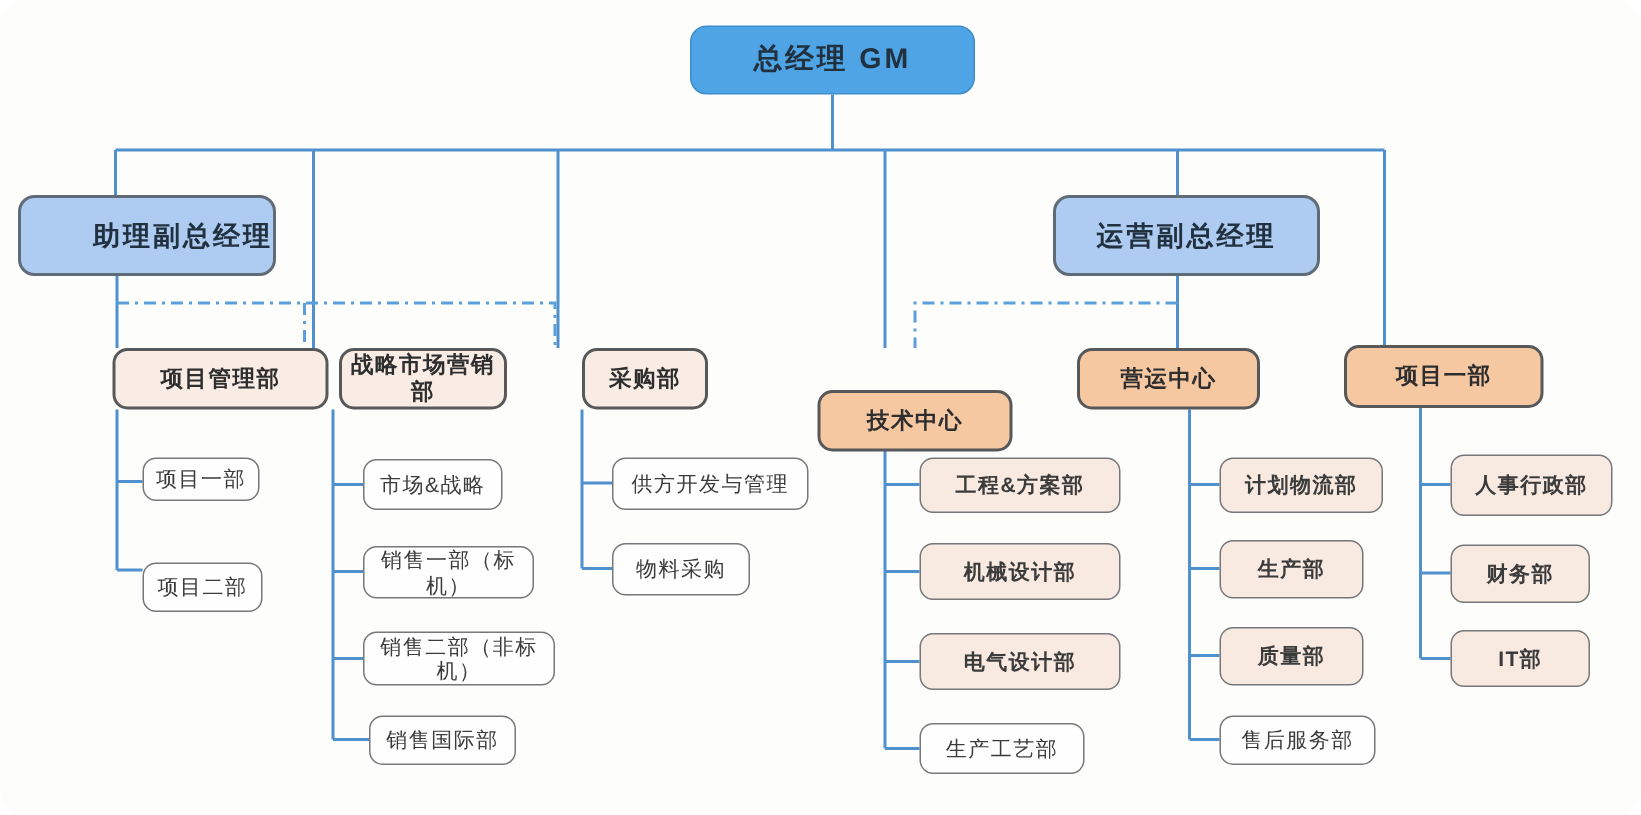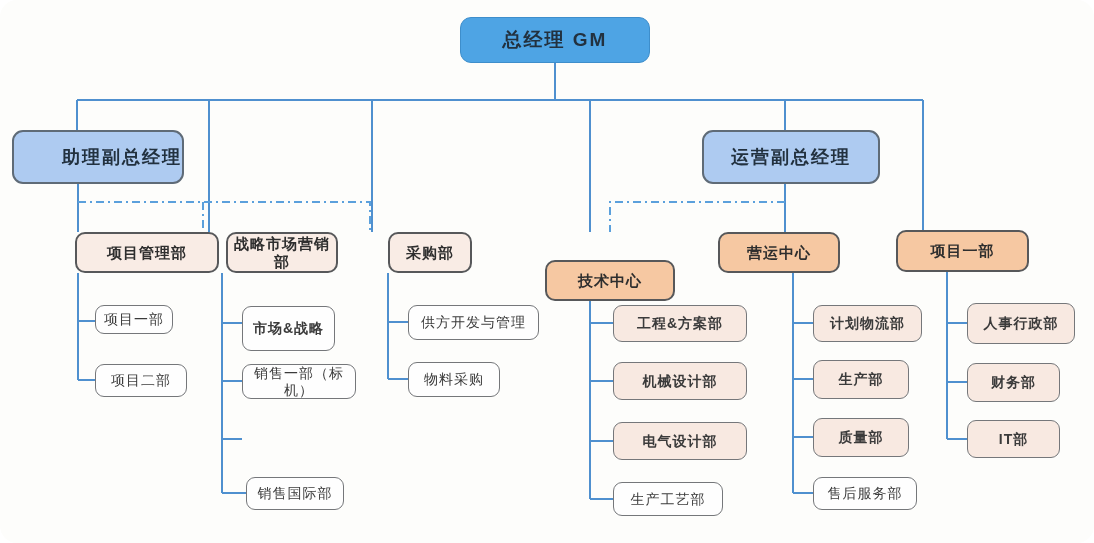--- a/index.html
+++ b/index.html
@@ -75,24 +75,25 @@
   <div class="node lv2" style="left:702px;top:130px;width:178px;height:54px;">运营副总经理</div>
 
   <div class="node dept dept-left" style="left:27px;top:232px;width:144px;height:41px;">项目管理部</div>
   <div class="node dept dept-left" style="left:178px;top:232px;width:112px;height:41px;">战略市场营销部</div>
   <div class="node dept dept-left" style="left:340px;top:232px;width:84px;height:41px;">采购部</div>
   <div class="node dept dept-right" style="left:545px;top:232px;width:130px;height:41px;margin-top:28px;">技术中心</div>
   <div class="node dept dept-right" style="left:718px;top:232px;width:122px;height:41px;">营运中心</div>
   <div class="node dept dept-right" style="left:896px;top:230px;width:133px;height:42px;">项目一部</div>
 
   <div class="node leaf leaf-white" style="left:95px;top:305px;width:78px;height:29px;">项目一部</div>
-  <div class="node leaf leaf-white" style="left:95px;top:364px;width:92px;height:33px;">项目二部</div>
+  <div class="node leaf leaf-white" style="left:95px;top:375px;width:80px;height:33px;">项目二部</div>
 
-  <div class="node leaf leaf-white" style="left:242px;top:306px;width:93px;height:45px;font-weight:bold;">市场&amp;战略</div>
+  <div class="node leaf leaf-white" style="left:242px;top:306px;width:93px;height:34px;">市场&amp;战略</div>
   <div class="node leaf leaf-white" style="left:242px;top:364px;width:114px;height:35px;">销售一部（标机）</div>
+  <div class="node leaf leaf-white" style="left:242px;top:421px;width:128px;height:36px;">销售二部（非标机）</div>
   <div class="node leaf leaf-white" style="left:246px;top:477px;width:98px;height:33px;">销售国际部</div>
 
   <div class="node leaf leaf-white" style="left:408px;top:305px;width:131px;height:35px;">供方开发与管理</div>
   <div class="node leaf leaf-white" style="left:408px;top:362px;width:92px;height:35px;">物料采购</div>
 
   <div class="node leaf leaf-pink" style="left:613px;top:305px;width:134px;height:37px;">工程&amp;方案部</div>
   <div class="node leaf leaf-pink" style="left:613px;top:362px;width:134px;height:38px;">机械设计部</div>
   <div class="node leaf leaf-pink" style="left:613px;top:422px;width:134px;height:38px;">电气设计部</div>
   <div class="node leaf leaf-white" style="left:613px;top:482px;width:110px;height:34px;">生产工艺部</div>
 

